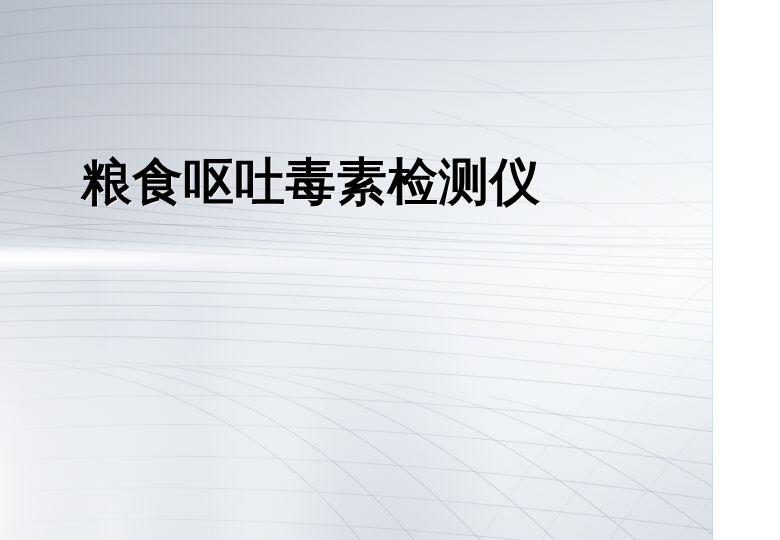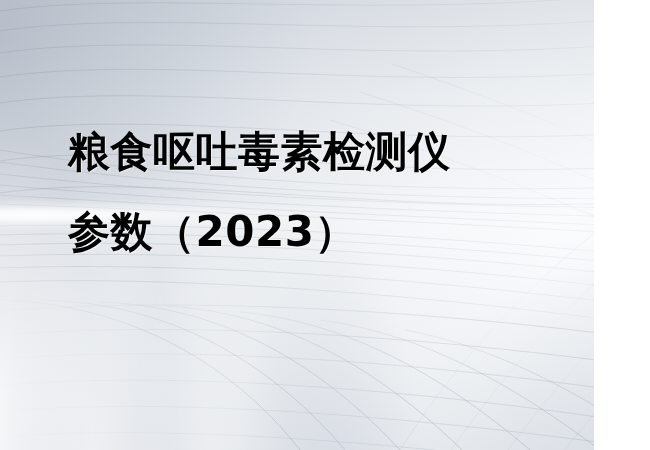--- a/index.html
+++ b/index.html
@@ -170,16 +170,15 @@
       </g>
     </svg>
   </div>
 
   <div class="bg-layer" id="bg-swoosh"></div>
   <div class="bg-layer" id="bg-vignette"></div>
   <div class="bg-layer" id="bg-streak"></div>
 
   <div id="title-block">
     <div class="title-line">粮食呕吐毒素检测仪</div>
-    <div class="title-line">参数（2023）</div>
   </div>
 
 </div>
 
 </body></html>

